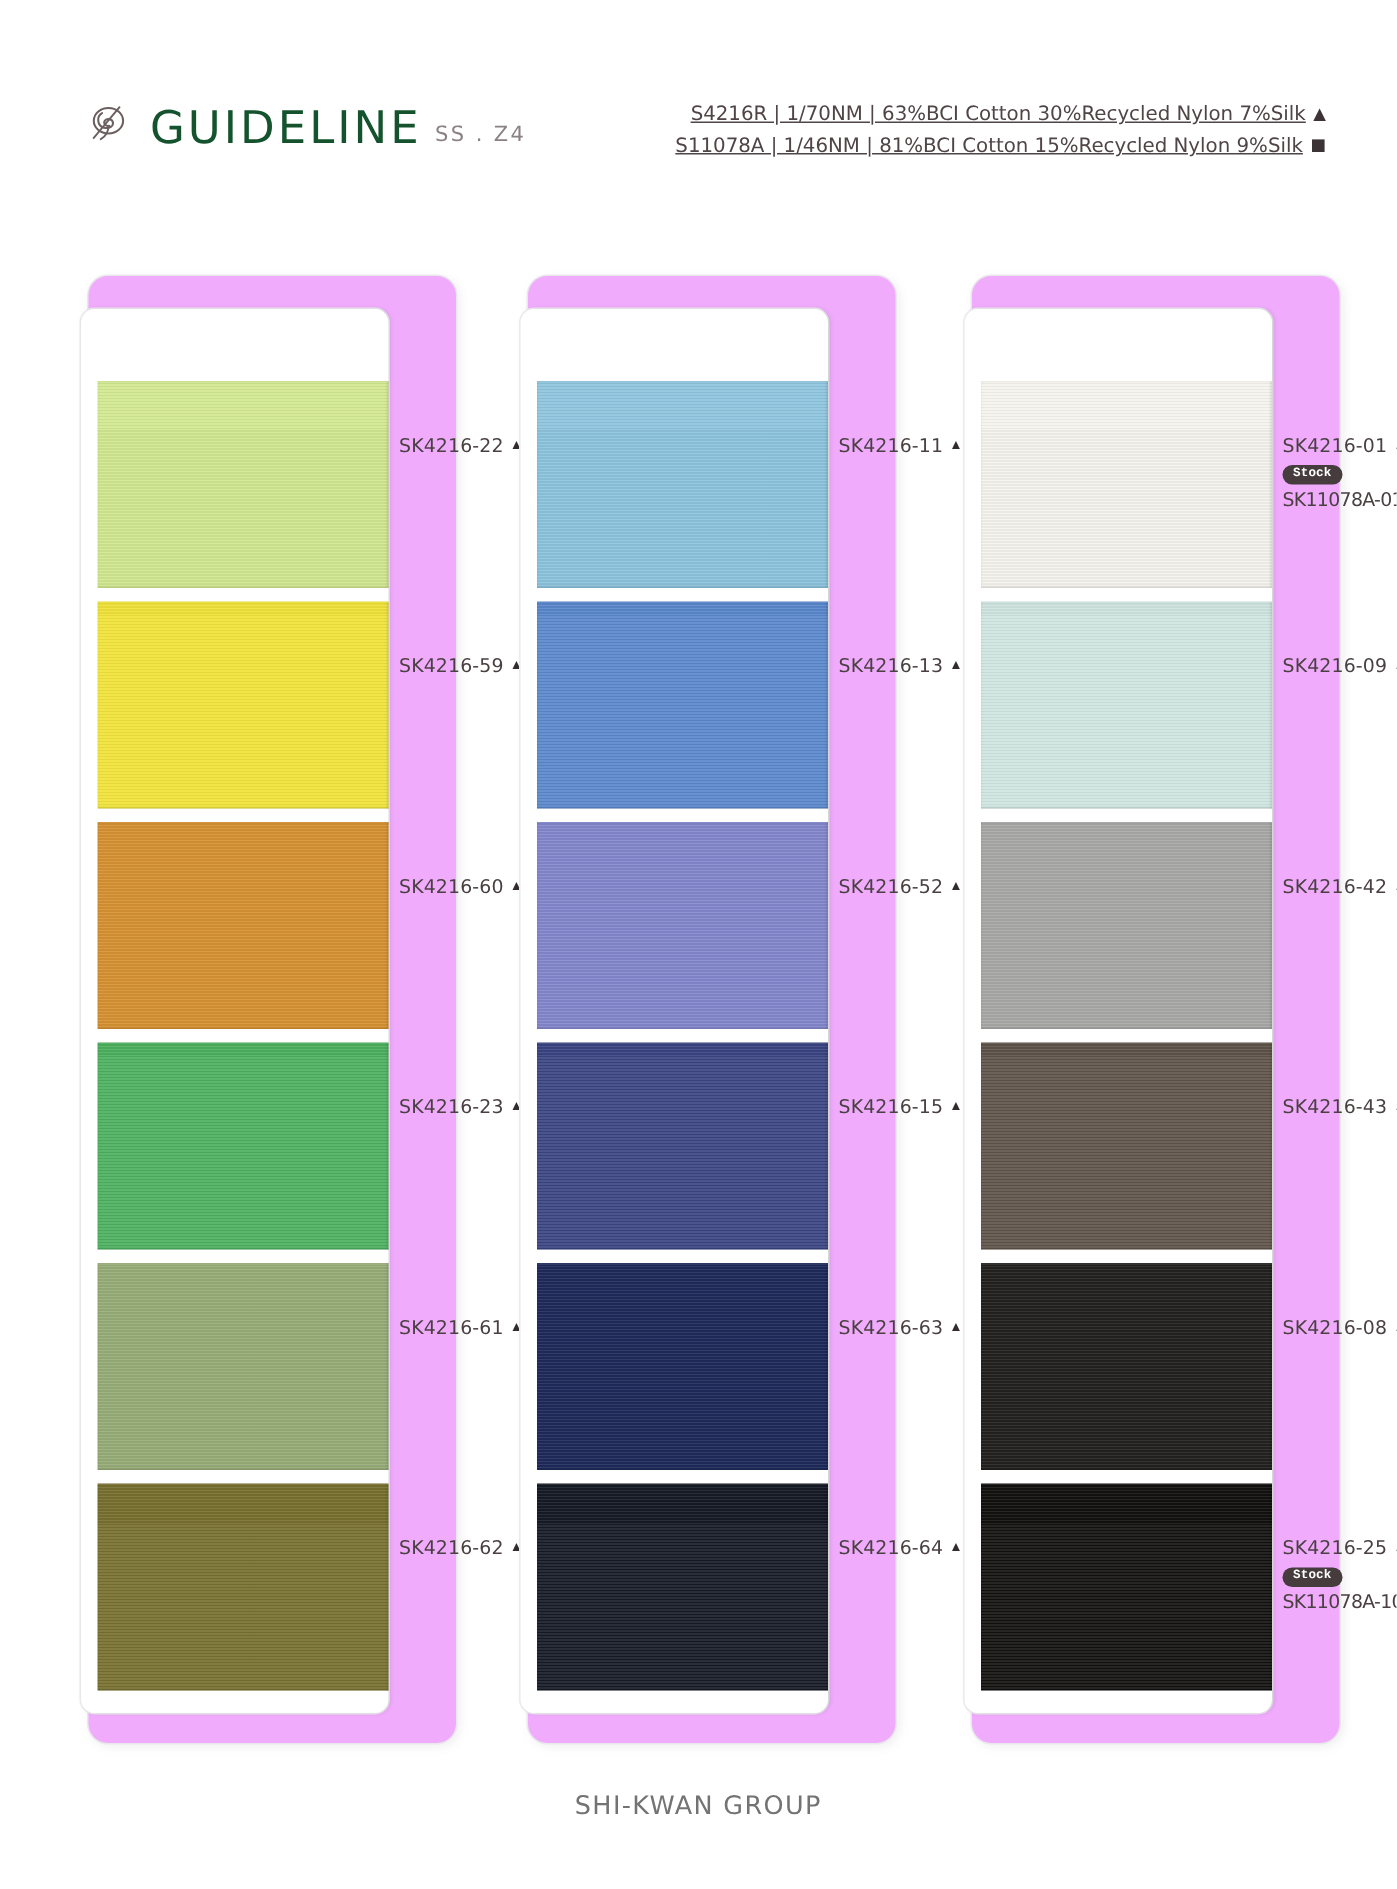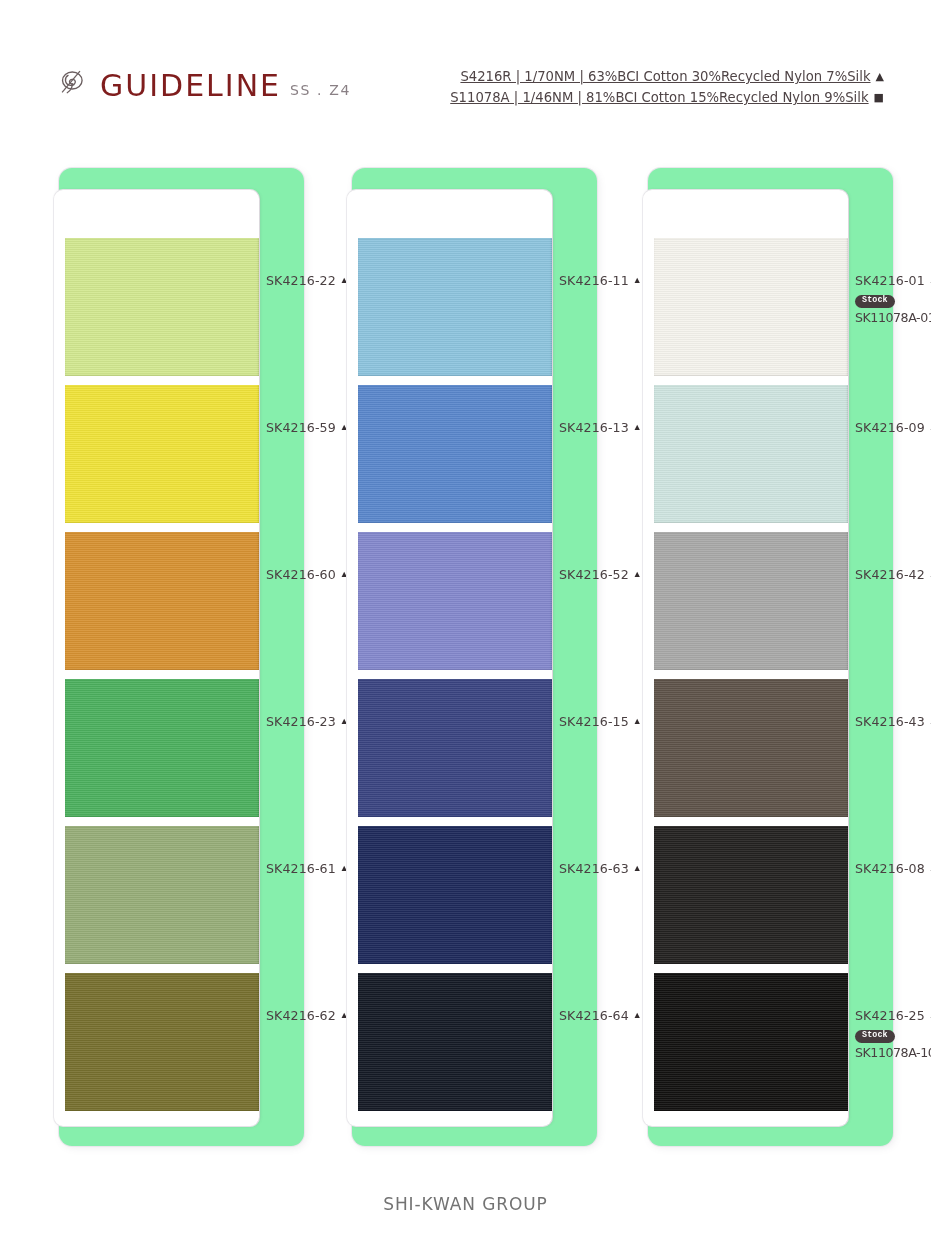--- a/index.html
+++ b/index.html
@@ -30,21 +30,21 @@
     gap: 9px;
   }
   .brand-mark {
     width: 34px;
     height: 34px;
     margin-bottom: 1px;
   }
   .brand-name {
     font-size: 30px;
     letter-spacing: 2.0px;
-    color: #7f1d1d;
+    color: #14532d;
     font-weight: 400;
     line-height: 1;
     font-family: "DejaVu Sans", sans-serif;
     font-stretch: expanded;
   }
   .brand-season {
     font-size: 14px;
     letter-spacing: 1.6px;
     color: #8a8085;
     line-height: 1;
@@ -79,24 +79,24 @@
   .cards {
     position: absolute;
     top: 168px;
     left: 0;
     width: 931px;
     height: 980px;
   }
 
   .card {
     position: absolute;
-    top: 0;
+    top: 16px;
     width: 245px;
     height: 978px;
-    background: #86efac;
+    background: #f0abfc;
     border-radius: 13px;
     box-shadow: 0 0 0 1px #e9e7ec, 2px 2px 7px rgba(120,115,130,0.13);
   }
   .card--c0 { left: 59px; }
   .card--c1 { left: 352px; }
   .card--c2 { left: 648px; }
 
   
   .card-inner {
     position: absolute;

